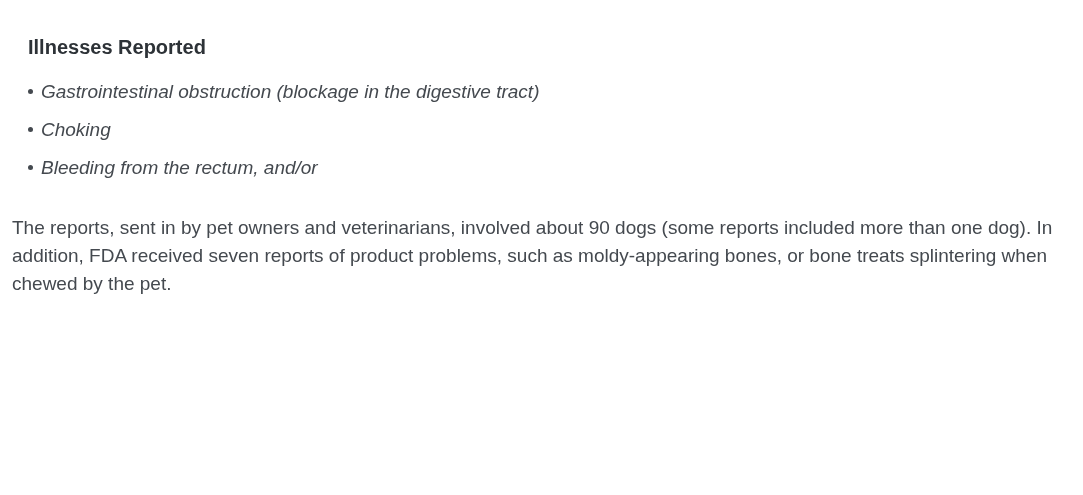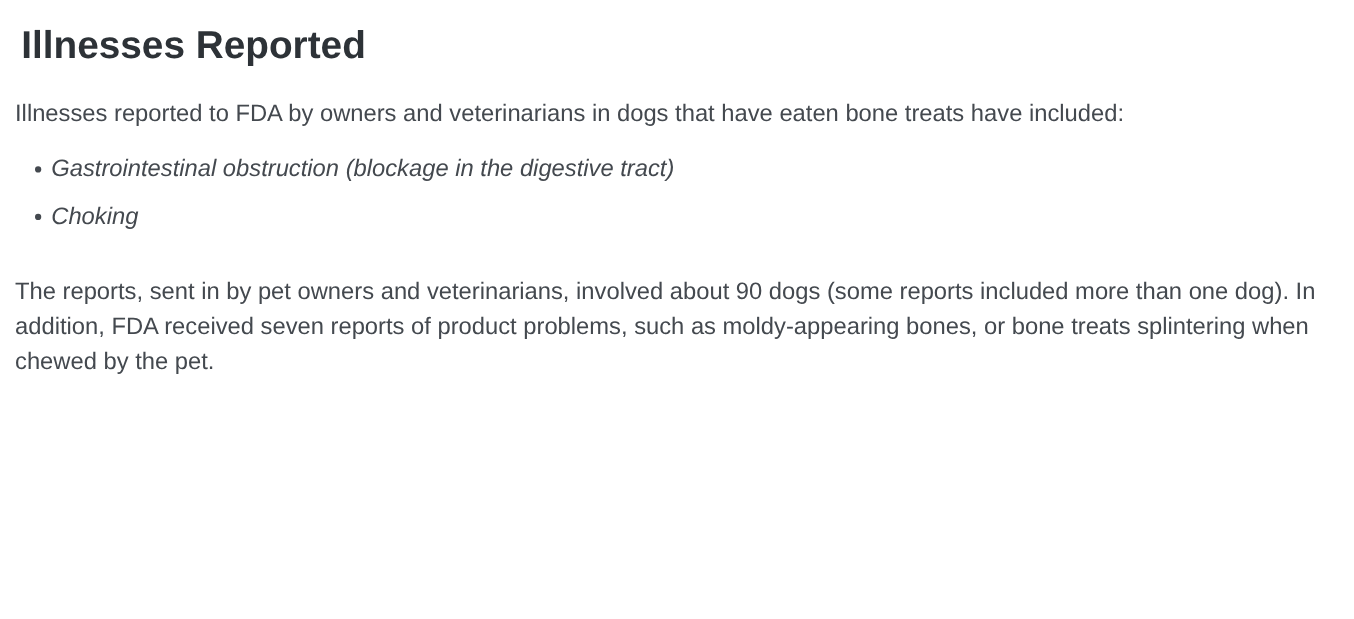--- a/index.html
+++ b/index.html
@@ -11,22 +11,22 @@
     width: 1083px;
     height: 495px;
     overflow: hidden;
     font-family: "Liberation Sans", sans-serif;
     color: #44494f;
   }
   .doc {
     padding: 16px 16px 0 12px;
   }
   .doc h2 {
-    margin: 5px;
-    font-size: 31px;
+    margin: 16px;
+    font-size: 20px;
     line-height: 30px;
     font-weight: bold;
     color: #2d3237;
   }
   .doc p {
     font-size: 19px;
     line-height: 28px;
     margin: 0;
     max-width: 1055px;
   }
@@ -60,21 +60,21 @@
   .doc p.closing {
     margin-top: 32px;
   }
 </style>
 </head>
 <body>
 
 <div class="doc">
   <h2>Illnesses Reported</h2>
 
-  <p class="intro">Illnesses reported to FDA by owners and veterinarians in dogs that have eaten bone treats have included:</p>
 
   <ul>
       <li><span class="bullet-dot"></span>Gastrointestinal obstruction (blockage in the digestive tract)</li>
       <li><span class="bullet-dot"></span>Choking</li>
+      <li><span class="bullet-dot"></span>Bleeding from the rectum, and/or</li>
     </ul>
 
   <p class="closing">The reports, sent in by pet owners and veterinarians, involved about 90 dogs (some reports included more than one dog). In addition, FDA received seven reports of product problems, such as moldy-appearing bones, or bone treats splintering when chewed by the pet.</p>
 </div>
 
 </body></html>

